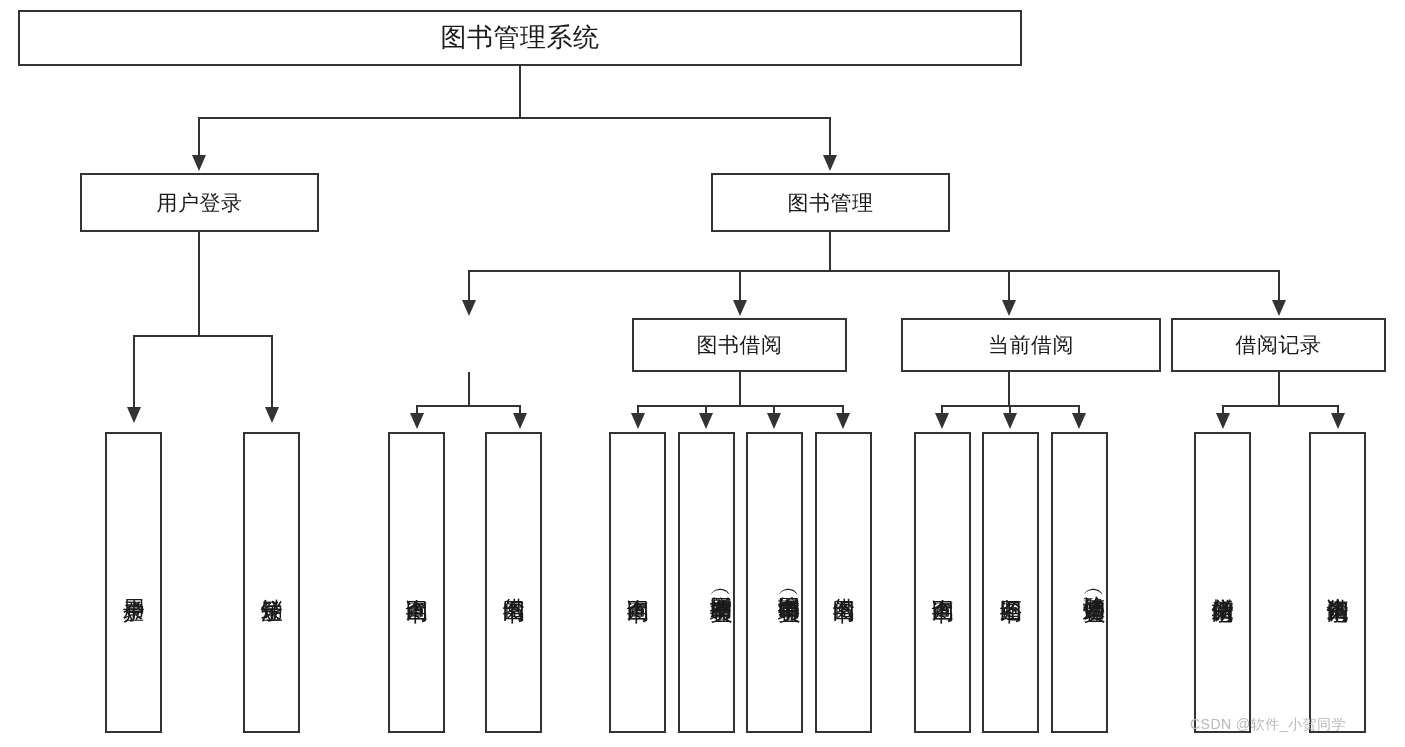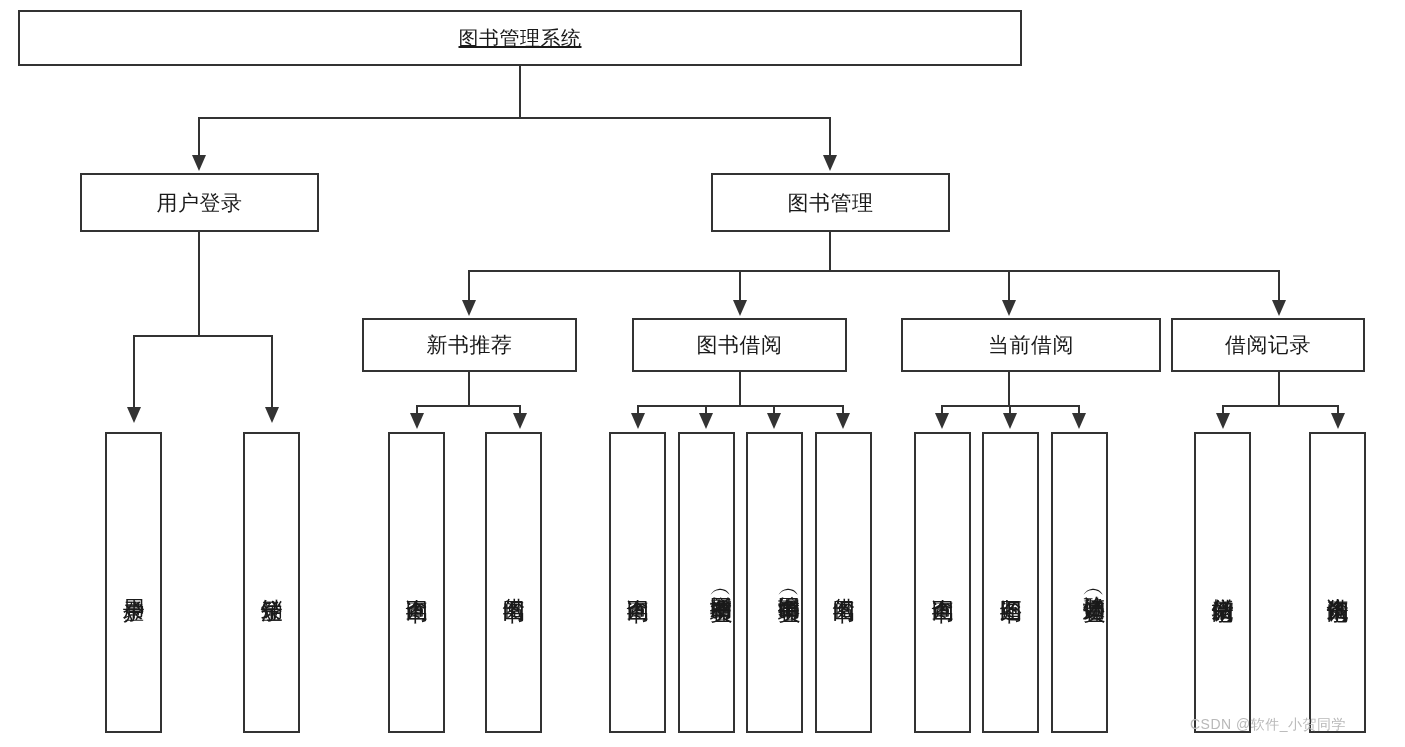--- a/index.html
+++ b/index.html
@@ -38,22 +38,21 @@
     font-size: 22px;
     letter-spacing: 1px;
     padding: 4px 0;
     white-space: nowrap;
   }
   .node.vert.topalign {
     align-items: flex-start;
     justify-content: center;
   }
   .node.root {
-    font-size: 20px;
-    text-decoration: underline;
+    font-size: 26px;
   }
   .conn {
     position: absolute;
     background: #333333;
   }
   .conn.v { width: 2px; }
   .conn.h { height: 2px; }
   .arrow {
     position: absolute;
     width: 0;
@@ -107,30 +106,27 @@
   <div class="conn h" style="left:468px; top:270px; width:812px; height:2px;"></div>
   <div class="conn v" style="left:468px; top:270px; width:2px; height:32px;"></div>
   <div class="arrow" style="left:462px; top:300px;"></div>
   <div class="conn v" style="left:739px; top:270px; width:2px; height:32px;"></div>
   <div class="arrow" style="left:733px; top:300px;"></div>
   <div class="conn v" style="left:1008px; top:270px; width:2px; height:32px;"></div>
   <div class="arrow" style="left:1002px; top:300px;"></div>
   <div class="conn v" style="left:1278px; top:270px; width:2px; height:32px;"></div>
   <div class="arrow" style="left:1272px; top:300px;"></div>
 
-  <div class="node horiz" style="left:362px; top:318px; width:215px; height:54px;">
-    <span>新书推荐</span>
-  </div>
   <div class="node horiz" style="left:632px; top:318px; width:215px; height:54px;">
     <span>图书借阅</span>
   </div>
   <div class="node horiz" style="left:901px; top:318px; width:260px; height:54px;">
     <span>当前借阅</span>
   </div>
-  <div class="node horiz" style="left:1171px; top:318px; width:194px; height:54px;">
+  <div class="node horiz" style="left:1171px; top:318px; width:215px; height:54px;">
     <span>借阅记录</span>
   </div>
 
   <div class="conn v" style="left:468px; top:372px; width:2px; height:34px;"></div>
   <div class="conn h" style="left:416px; top:405px; width:105px; height:2px;"></div>
   <div class="conn v" style="left:416px; top:405px; width:2px; height:12px;"></div>
   <div class="arrow" style="left:410px; top:413px;"></div>
   <div class="conn v" style="left:519px; top:405px; width:2px; height:12px;"></div>
   <div class="arrow" style="left:513px; top:413px;"></div>
 

